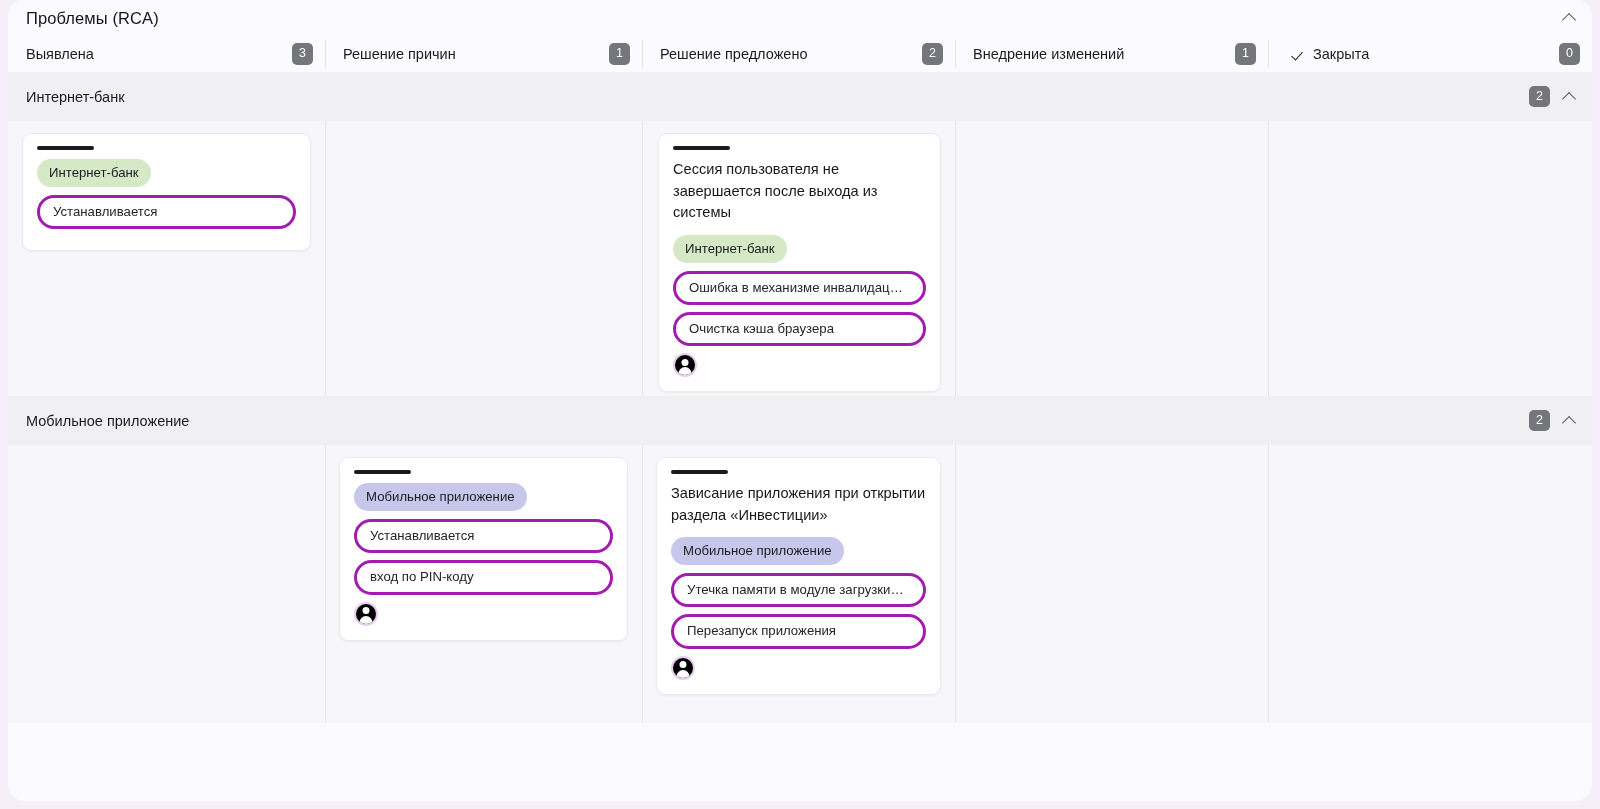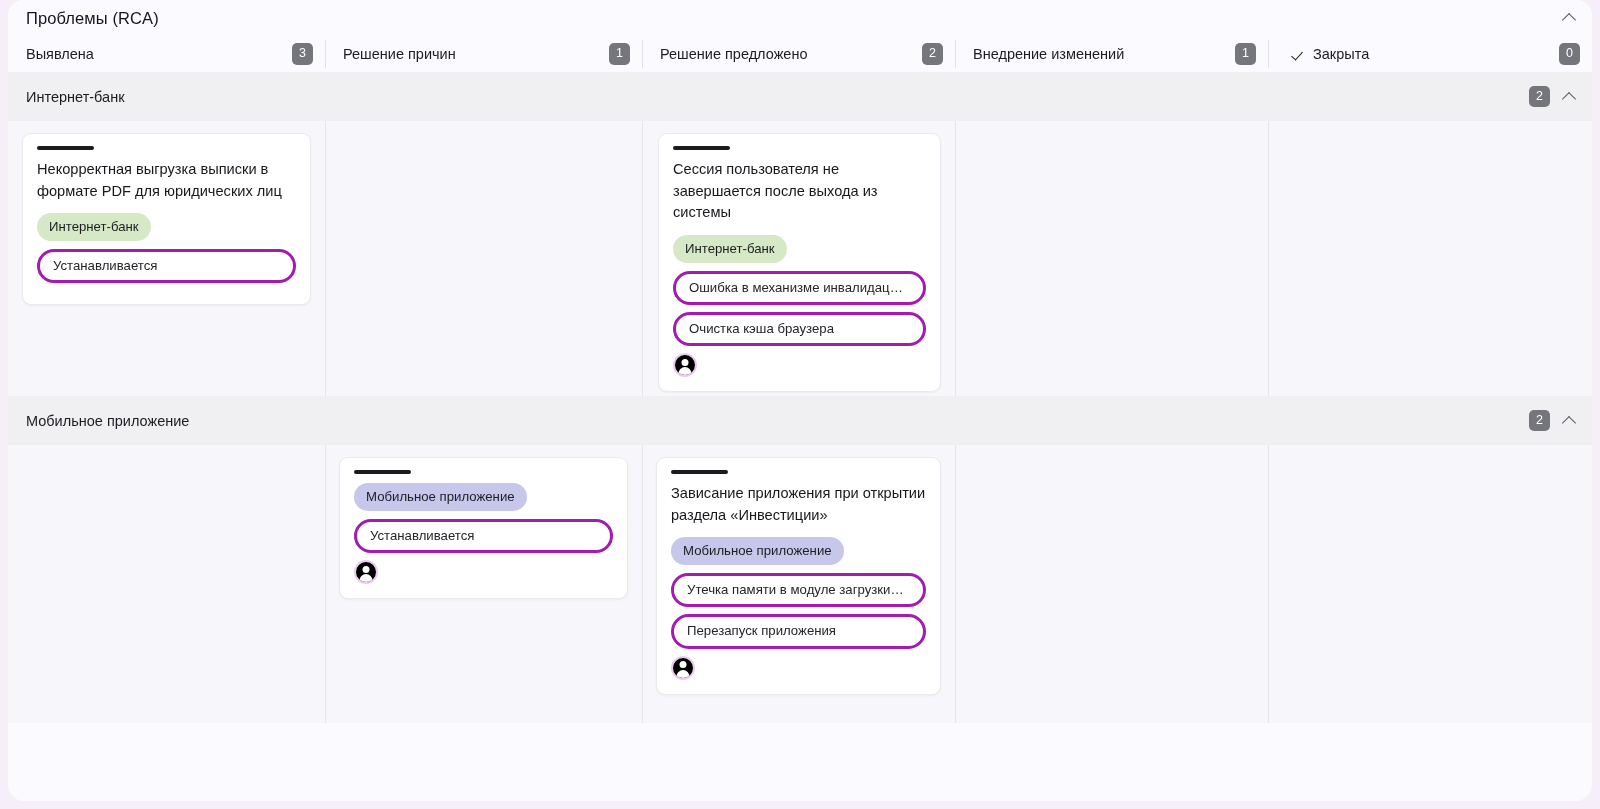--- a/index.html
+++ b/index.html
@@ -274,39 +274,39 @@
 
   <div class="lanes" id="lanes">
       <div class="lane-head">
         <div class="lane-name">Интернет-банк</div>
         <div class="spacer"></div>
         <span class="count-badge">2</span>
         <span class="chev"></span>
       </div>
       <div class="lane-body" style="height: 275px;">
         <div class="lane-col" style="width: 317px;">
-          <div class="card"><div class="card-bar"></div><div class="card-title">Некорректная выгрузка выписки в формате PDF для юридических лиц</div><div class="tag green">Интернет-банк</div><div class="pill">Устанавливается</div></div>
+          <div class="card"><div class="card-bar"></div><div class="tag green">Интернет-банк</div><div class="pill">Устанавливается</div></div>
         </div>
         <div class="lane-col" style="width: 317px;"></div>
         <div class="lane-col" style="width: 313px; padding-left: 16px;">
           <div class="card"><div class="card-bar"></div><div class="card-title">Сессия пользователя не завершается после выхода из системы</div><div class="tag green">Интернет-банк</div><div class="pill">Ошибка в механизме инвалидаци…</div><div class="pill">Очистка кэша браузера</div><div class="avatar"></div></div>
         </div>
         <div class="lane-col" style="width: 313px;"></div>
         <div class="lane-col" style="width: 324px;"></div>
       </div>
       <div class="lane-head">
         <div class="lane-name">Мобильное приложение</div>
         <div class="spacer"></div>
         <span class="count-badge">2</span>
         <span class="chev"></span>
       </div>
       <div class="lane-body" style="height: 278px;">
         <div class="lane-col" style="width: 317px;"></div>
         <div class="lane-col" style="width: 317px;">
-          <div class="card"><div class="card-bar"></div><div class="tag purple">Мобильное приложение</div><div class="pill">Устанавливается</div><div class="avatar"></div></div>
+          <div class="card"><div class="card-bar"></div><div class="tag purple">Мобильное приложение</div><div class="pill">Устанавливается</div><div class="pill">вход по PIN-коду</div><div class="avatar"></div></div>
         </div>
         <div class="lane-col" style="width: 313px;">
           <div class="card"><div class="card-bar"></div><div class="card-title">Зависание приложения при открытии раздела «Инвестиции»</div><div class="tag purple">Мобильное приложение</div><div class="pill">Утечка памяти в модуле загрузки…</div><div class="pill">Перезапуск приложения</div><div class="avatar"></div></div>
         </div>
         <div class="lane-col" style="width: 313px;"></div>
         <div class="lane-col" style="width: 324px;"></div>
       </div>
     </div>
 
 </div>

